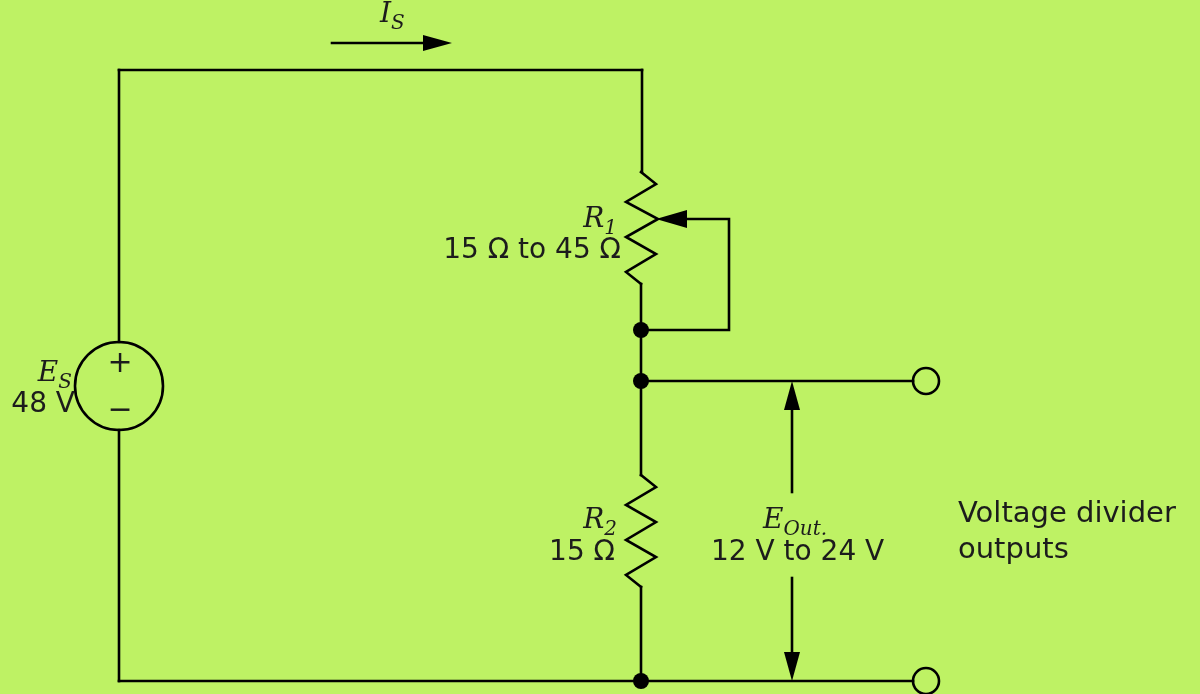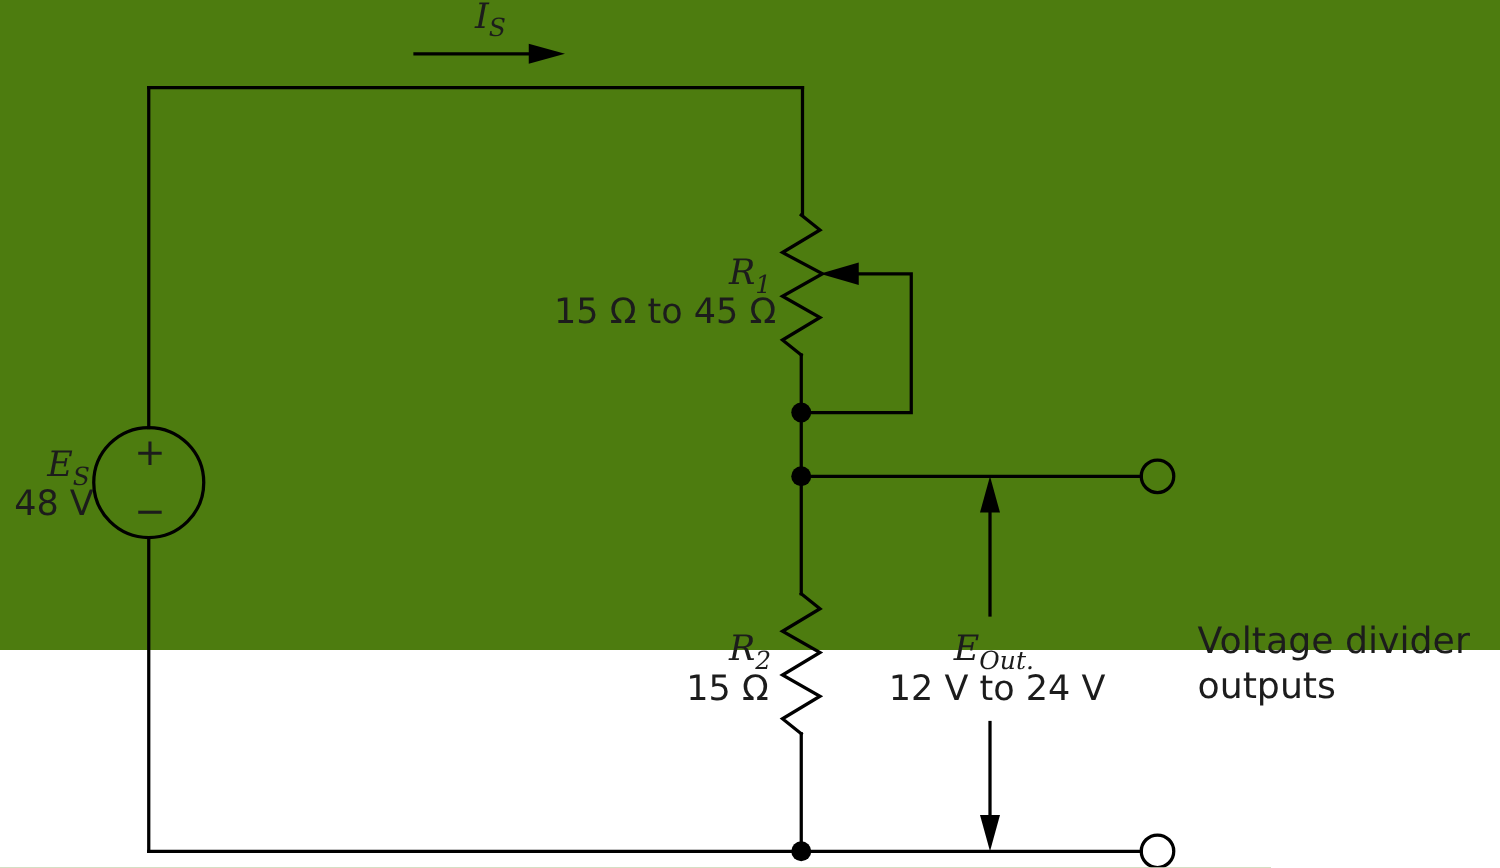--- a/index.html
+++ b/index.html
@@ -7,22 +7,22 @@
     padding: 0;
     background: #ffffff;
     width: 1200px;
     height: 694px;
     overflow: hidden;
     font-family: "DejaVu Sans", sans-serif;
   }
   .stage {
     position: relative;
     width: 1200px;
-    height: 520px;
-    background: #4d7c0f;
+    height: 694px;
+    background: #bef264;
   }
   svg { display: block; }
   text { user-select: none; }
   .math {
     font-family: "DejaVu Serif", "Liberation Serif", serif;
     font-style: italic;
     font-size: 28px;
   }
   .math .sub {
     font-size: 20px;

